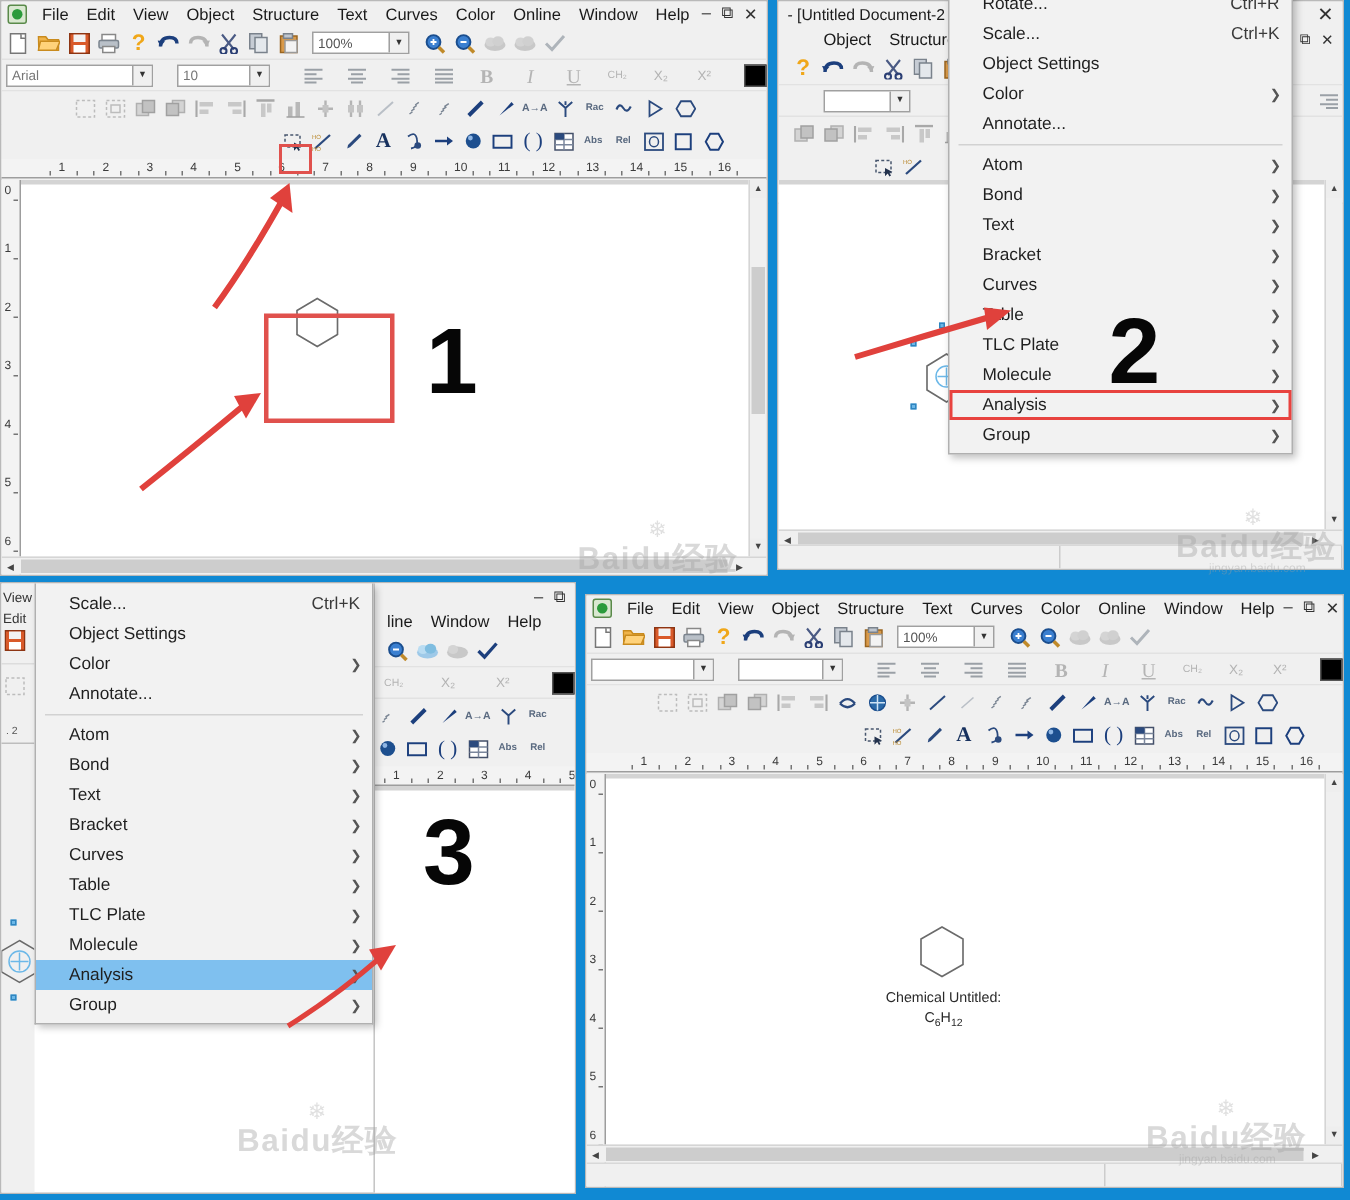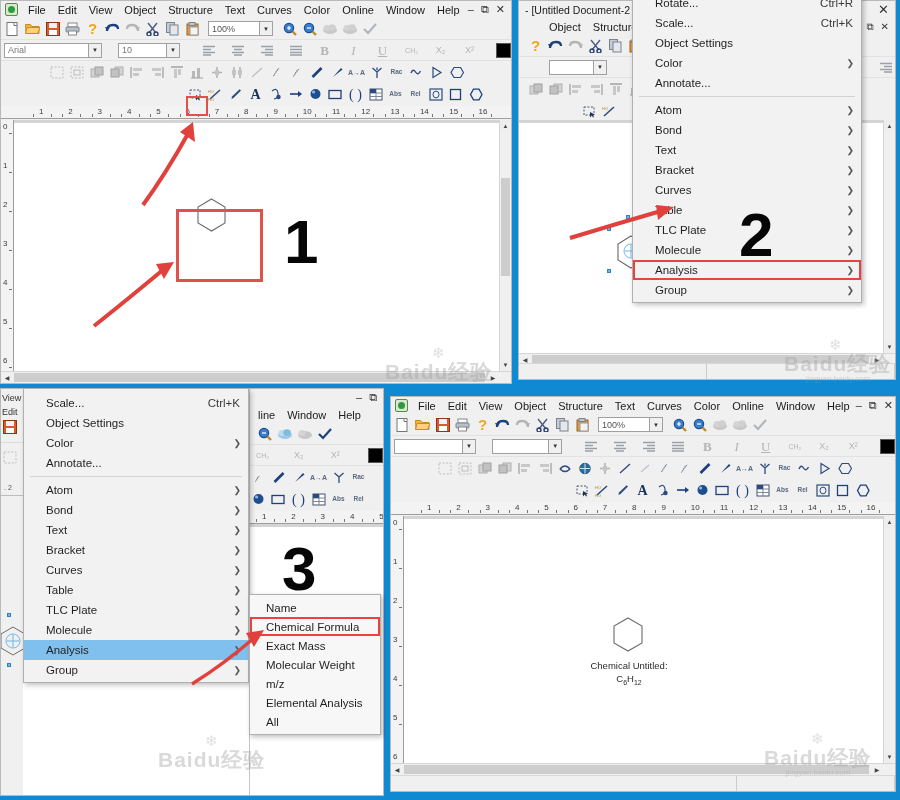--- a/index.html
+++ b/index.html
@@ -1079,29 +1079,20 @@
       <div class="row sel">
           <span>Analysis</span>
           <span class="chev">❯</span>
         </div>
       <div class="row">
           <span>Group</span>
           <span class="chev">❯</span>
         </div>
     </div>
 
-    <div class="submenu" style="left:248px;top:205px;width:132px;">
-      <div class="row">Name</div>
-      <div class="row hl">Chemical Formula</div>
-      <div class="row">Exact Mass</div>
-      <div class="row">Molecular Weight</div>
-      <div class="row">m/z</div>
-      <div class="row">Elemental Analysis</div>
-      <div class="row">All</div>
-    </div>
   </div>
 
   <div class="bignum" style="left:282px;top:150px;font-size:62px;">3</div>
   <svg class="arrow" style="left:188px;top:234px;width:90px;height:66px;">
     <path d="M4 62 Q36 42 66 16" stroke="#e0413c" stroke-width="3.4" fill="none"></path>
     <path d="M76 8 L58 11 L66 25 Z" fill="#e0413c"></path>
   </svg>
 
   <div class="wmpaw" style="left:205px;top:344px;">❄</div>
   <div class="wmtext" style="left:158px;top:358px;">Baidu经验</div>

